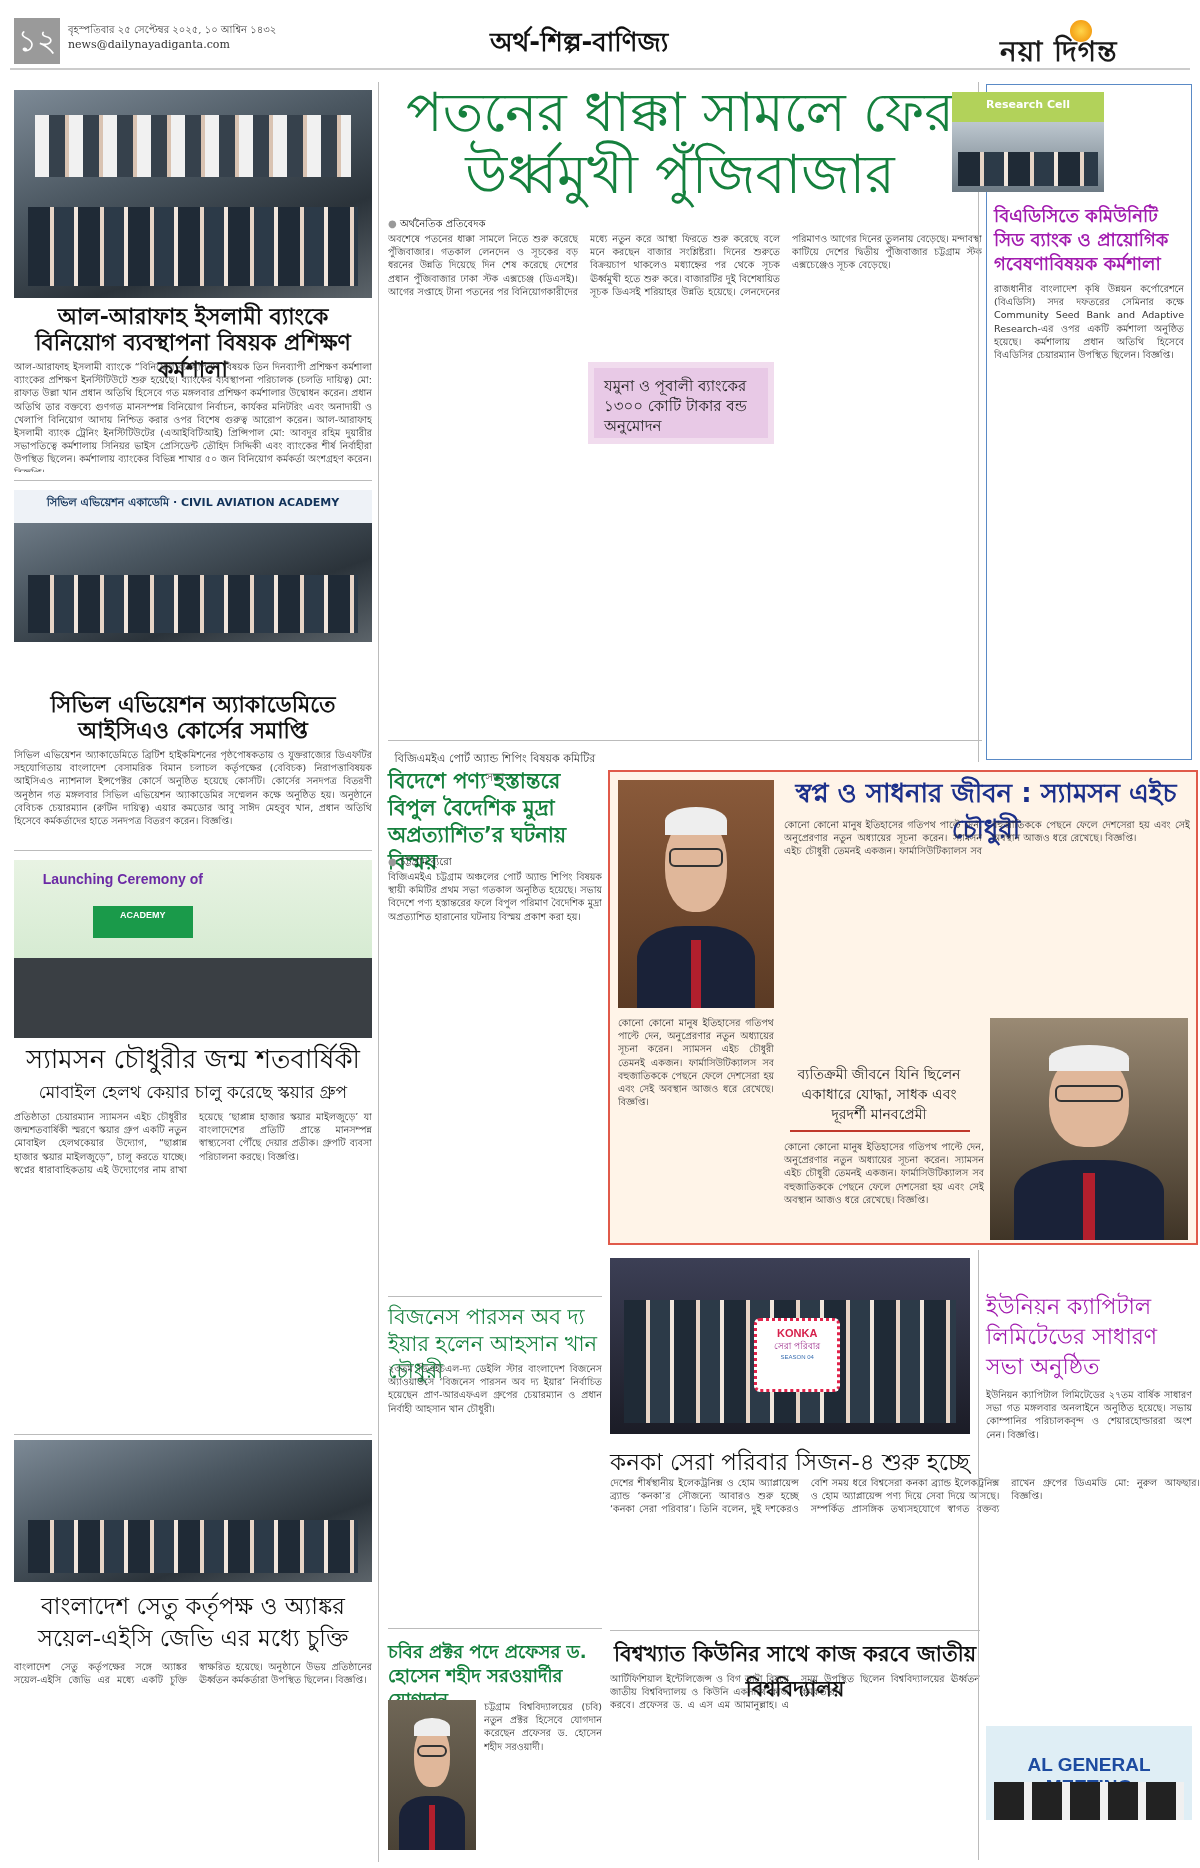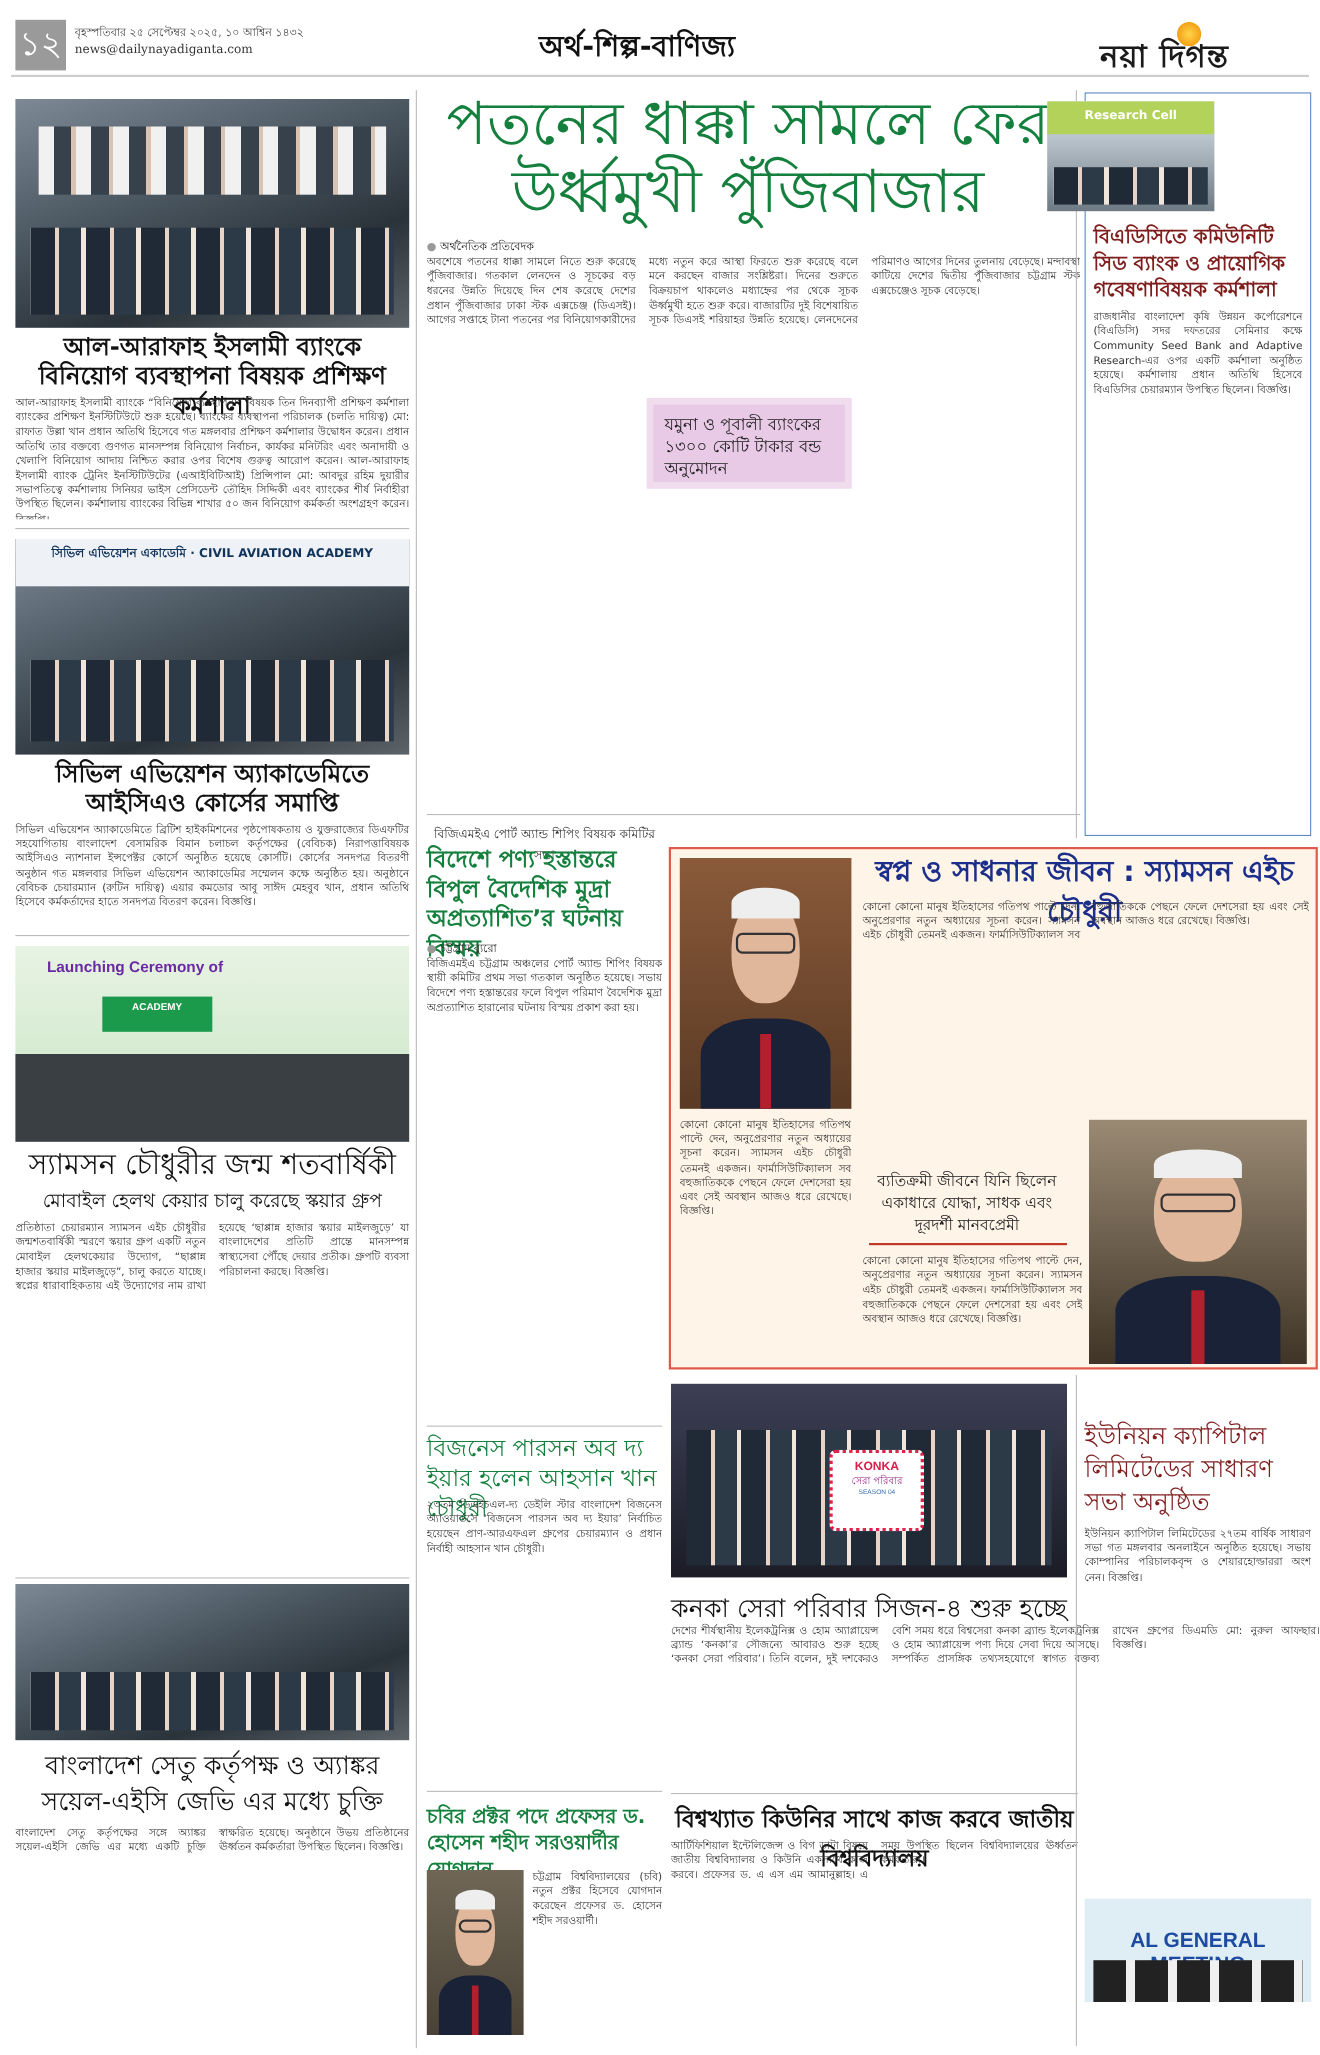--- a/index.html
+++ b/index.html
@@ -24,21 +24,21 @@
 .main-h{left:380px;top:82px;width:600px;text-align:center;color:#15803d;font-size:54px;line-height:62px;font-weight:normal}
 .byline{font-size:10px;font-weight:normal;color:#222}
 .byline:before{content:"● ";color:#999}
 .boxpink{background:#e8c9e6;border:6px solid #f1dcee;padding:8px 10px;font-size:15px;line-height:20px;color:#222}
 .vrule{width:1px;background:#bbb}
 .hrule{height:1px;background:#bbb}
 .feature{left:608px;top:770px;width:590px;height:475px;border:2px solid #e05a4a;background:#fff4e8}
 .feature-h{left:780px;top:775px;width:412px;font-size:26px;font-weight:bold;color:#1b2f8a;text-align:center;line-height:36px}
 .quote{font-size:14px;line-height:20px;text-align:center;color:#222}
 .redline{height:2px;background:#c0392b}
-.right-h{font-size:18px;line-height:24px;color:#7f1d1d;font-weight:bold}
+.right-h{font-size:18px;line-height:24px;color:#a21caf;font-weight:bold}
 .h-mid{font-size:21px;font-weight:bold;color:#15803d;text-align:left;line-height:27px}
 .portrait{background:linear-gradient(180deg,#6f6656 0%,#4a4236 100%);overflow:hidden}
 .portrait .face{position:absolute;left:30%;top:16%;width:40%;height:42%;border-radius:48% 48% 44% 44%;background:#e0b79a}
 .portrait .hair{position:absolute;left:30%;top:12%;width:40%;height:12%;border-radius:50% 50% 0 0;background:#eee}
 .portrait .suit{position:absolute;left:12%;right:12%;bottom:0;height:36%;border-radius:40% 40% 0 0;background:#1a2238}
 .portrait .tie{position:absolute;left:47%;width:6%;bottom:0;height:30%;background:#b21f2d}
 .glasses{position:absolute;left:33%;top:30%;width:34%;height:8%;border:2px solid #333;border-radius:6px}
 .agm{background:#dfeef5;overflow:hidden}
 .agm .t{position:absolute;left:0;top:30%;width:100%;text-align:center;font-size:19px;font-weight:bold;color:#1d4ba0;font-family:"Liberation Sans",sans-serif}
 .konka{position:absolute;left:40%;top:34%;width:24%;height:42%;background:#fff;border:3px dotted #e2224a;border-radius:6px;text-align:center}
@@ -63,21 +63,21 @@
 <div class="abs rule"></div>
 
 <div class="abs photo" style="left:14px;top:90px;width:358px;height:208px">
   <div class="row2"></div>
     <div class="row"></div>
 </div>
 <div class="abs h-left" style="left:14px;top:304px;width:358px">আল-আরাফাহ ইসলামী ব্যাংকে বিনিয়োগ ব্যবস্থাপনা বিষয়ক প্রশিক্ষণ কর্মশালা</div>
 <div class="abs body" style="left:14px;top:360px;width:358px;height:112px;overflow:hidden">আল-আরাফাহ ইসলামী ব্যাংকে “বিনিয়োগ ব্যবস্থাপনা” বিষয়ক তিন দিনব্যাপী প্রশিক্ষণ কর্মশালা ব্যাংকের প্রশিক্ষণ ইনস্টিটিউটে শুরু হয়েছে। ব্যাংকের ব্যবস্থাপনা পরিচালক (চলতি দায়িত্ব) মো: রাফাত উল্লা খান প্রধান অতিথি হিসেবে গত মঙ্গলবার প্রশিক্ষণ কর্মশালার উদ্বোধন করেন। প্রধান অতিথি তার বক্তব্যে গুণগত মানসম্পন্ন বিনিয়োগ নির্বাচন, কার্যকর মনিটরিং এবং অনাদায়ী ও খেলাপি বিনিয়োগ আদায় নিশ্চিত করার ওপর বিশেষ গুরুত্ব আরোপ করেন। আল-আরাফাহ ইসলামী ব্যাংক ট্রেনিং ইনস্টিটিউটের (এআইবিটিআই) প্রিন্সিপাল মো: আবদুর রহিম দুয়ারীর সভাপতিত্বে কর্মশালায় সিনিয়র ভাইস প্রেসিডেন্ট তৌহিদ সিদ্দিকী এবং ব্যাংকের শীর্ষ নির্বাহীরা উপস্থিত ছিলেন। কর্মশালায় ব্যাংকের বিভিন্ন শাখার ৫০ জন বিনিয়োগ কর্মকর্তা অংশগ্রহণ করেন। বিজ্ঞপ্তি।</div>
 <div class="abs hrule" style="left:14px;top:480px;width:358px"></div>
 
-<div class="abs photo" style="left:14px;top:490px;width:358px;height:196px">
+<div class="abs photo" style="left:14px;top:490px;width:358px;height:152px">
   <div class="banner">সিভিল এভিয়েশন একাডেমি · CIVIL AVIATION ACADEMY</div>
   <div class="row"></div>
 </div>
 <div class="abs h-left" style="left:14px;top:692px;width:358px">সিভিল এভিয়েশন অ্যাকাডেমিতে আইসিএও কোর্সের সমাপ্তি</div>
 <div class="abs body" style="left:14px;top:748px;width:358px;height:96px;overflow:hidden">সিভিল এভিয়েশন অ্যাকাডেমিতে ব্রিটিশ হাইকমিশনের পৃষ্ঠপোষকতায় ও যুক্তরাজ্যের ডিএফটির সহযোগিতায় বাংলাদেশ বেসামরিক বিমান চলাচল কর্তৃপক্ষের (বেবিচক) নিরাপত্তাবিষয়ক আইসিএও ন্যাশনাল ইন্সপেক্টর কোর্সে অনুষ্ঠিত হয়েছে কোর্সটি। কোর্সের সনদপত্র বিতরণী অনুষ্ঠান গত মঙ্গলবার সিভিল এভিয়েশন অ্যাকাডেমির সম্মেলন কক্ষে অনুষ্ঠিত হয়। অনুষ্ঠানে বেবিচক চেয়ারম্যান (রুটিন দায়িত্ব) এয়ার কমডোর আবু সাঈদ মেহবুব খান, প্রধান অতিথি হিসেবে কর্মকর্তাদের হাতে সনদপত্র বিতরণ করেন। বিজ্ঞপ্তি।</div>
 <div class="abs hrule" style="left:14px;top:850px;width:358px"></div>
 
 <div class="abs launch" style="left:14px;top:860px;width:358px;height:178px">
   <div class="lt">Launching Ceremony of</div>
   <div class="sq">ACADEMY</div>

